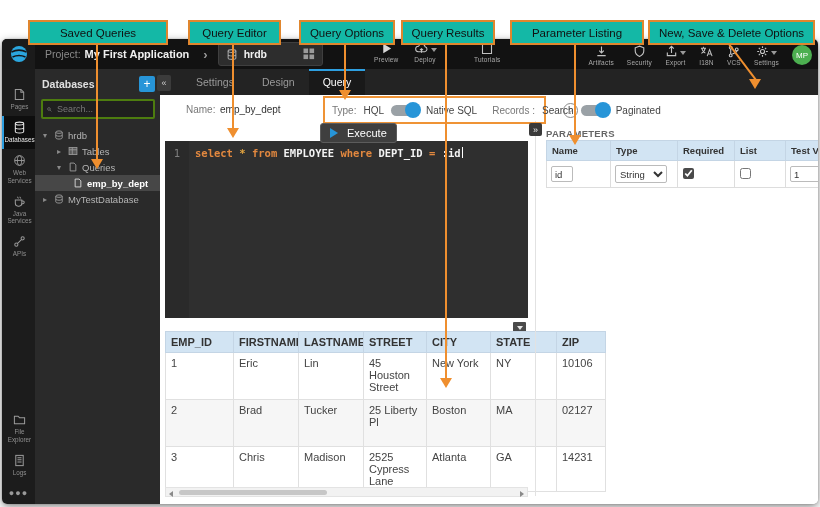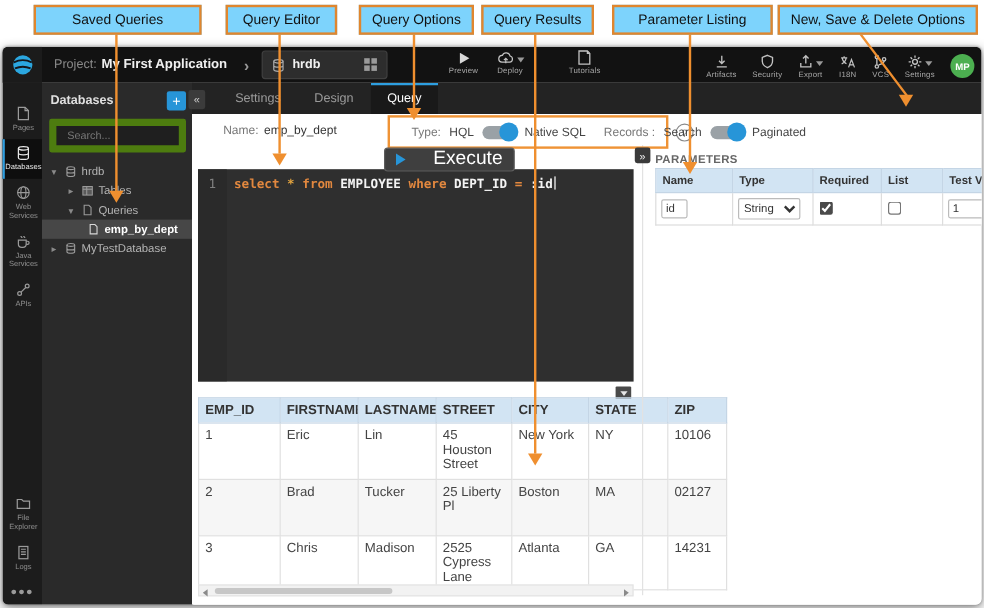--- a/index.html
+++ b/index.html
@@ -2,21 +2,21 @@
 <html><head>
 <meta charset="utf-8">
 <style>
   html,body{margin:0;padding:0;}
   body{width:820px;height:507px;position:relative;background:#fff;
        font-family:"Liberation Sans",sans-serif;overflow:hidden;
        -webkit-font-smoothing:antialiased;}
   svg{display:block}
 
   
-  .callout{position:absolute;top:4px;height:21px;background:#7dd3fc;border:2px solid #e0862e;
+  .callout{position:absolute;top:20px;height:21px;background:#14b8a6;border:2px solid #e0862e;
            color:#111;font-size:11.5px;display:flex;align-items:center;justify-content:center;
            z-index:60;white-space:nowrap;}
   .co1{left:28px;width:136px}
   .co2{left:188px;width:89px}
   .co3{left:299px;width:92px}
   .co4{left:401px;width:90px}
   .co5{left:510px;width:130px}
   .co6{left:648px;width:163px}
   .aline{position:absolute;width:2px;background:#ef8f2f;z-index:55}
   .al1{left:96px;top:27px;height:132px}
@@ -48,39 +48,39 @@
   .chip-grid{margin-left:30px}
   .tbgroup{position:absolute;top:2px;display:flex;align-items:flex-start;gap:15px;height:28px}
   .tbg1{left:372px}.tbg2{left:472px}
   .tbg3{right:6px;display:flex;align-items:center;gap:13px;top:2px}
   .tbi{display:flex;flex-direction:column;align-items:center;gap:1px;color:#a9a9a9;cursor:pointer}
   .tbi .lbl{font-size:6.5px;letter-spacing:.2px;white-space:nowrap}
   .icr{display:flex;align-items:flex-end;gap:2px;height:14px}
   .chev{width:0;height:0;border-left:3px solid transparent;border-right:3px solid transparent;
         border-top:4px solid #9a9a9a;margin-bottom:3px}
   .avatar{width:20px;height:20px;border-radius:50%;background:#4caf50;color:#fff;font-size:8px;
-          font-weight:bold;display:flex;align-items:center;justify-content:center}
+          font-weight:normal;display:flex;align-items:center;justify-content:center}
 
   
   .iconbar{position:absolute;left:0;top:30px;width:33px;bottom:0;background:#1c1c1c;
            display:flex;flex-direction:column;align-items:stretch;padding-top:14px;box-sizing:border-box}
   .ib{display:flex;flex-direction:column;align-items:center;gap:2px;padding:5px 0 6px 0;
       color:#8f8f8f;border-left:2px solid transparent;cursor:pointer}
   .ib .lbl{font-size:6.3px;text-align:center;line-height:1.15}
   .ib.active{background:#0e0e0e;border-left:2px solid #2e9fe0;color:#e8e8e8}
   .ib-spacer{flex:1}
   .dots{color:#9a9a9a;font-size:9px;text-align:center;padding:6px 0;letter-spacing:1px}
 
   
   .dbpanel{position:absolute;left:33px;top:30px;width:126px;bottom:0;background:#2a2a2a;box-sizing:border-box}
   .dbp-head{display:flex;align-items:center;justify-content:space-between;padding:7px 6px 5px 7px}
   .dbp-head b{color:#e0e0e0;font-size:10.5px;font-weight:bold}
   .addbtn{width:16px;height:16px;background:#2795d8;color:#fff;border-radius:2px;font-size:12px;
           display:flex;align-items:center;justify-content:center;cursor:pointer}
-  .searchbox{margin:2px 6px 8px 6px;height:16px;background:#1f1f1f;border:6px solid #4d7c0f;
+  .searchbox{margin:2px 6px 8px 6px;height:16px;background:#1f1f1f;border:2px solid #4d7c0f;
              border-radius:2px;display:flex;align-items:center;padding:0 4px;gap:3px}
   .searchbox input{background:transparent;border:none;outline:none;color:#aaa;font-size:9px;width:90px;
                    font-family:"Liberation Sans",sans-serif}
   .searchbox input::placeholder{color:#777}
   .trow{height:16px;display:flex;align-items:center;gap:4px;color:#b5b5b5;font-size:9.5px;
         cursor:pointer;white-space:nowrap}
   .lvl0{padding-left:8px}.lvl1{padding-left:22px}.lvl2{padding-left:38px}
   .trow .tcaret{color:#8a8a8a;font-size:8px;width:7px}
   .trow.selected{background:#474747;color:#fff;font-weight:bold}
   .dbtools{position:absolute;left:0;right:0;bottom:0;height:26px;border-top:1px solid #3c3c3c;
@@ -98,34 +98,34 @@
   .newbox{position:absolute;right:4px;top:2px;height:20px;border:2px solid #ef9335;
           display:flex;align-items:center;padding:0 8px;gap:12px;z-index:5}
   .newbox .newlbl{color:#f2f2f2;font-size:10.5px;cursor:pointer}
 
   
   .main{position:absolute;left:158px;top:56px;right:0;bottom:0;background:#fff}
   .optrow{position:absolute;left:0;top:0;right:0;height:30px;font-size:10px;color:#555}
   .name-label{position:absolute;left:26px;top:9px;color:#777}
   .name-value{position:absolute;left:60px;top:9px;color:#333}
   .optbox{position:absolute;left:163px;top:1px;height:24px;border:2px solid #ef9335;
-          display:flex;align-items:center;padding:0 0 0 18px;gap:7px;white-space:nowrap;
+          display:flex;align-items:center;padding:0 0 0 7px;gap:7px;white-space:nowrap;
           width:212px;overflow:visible;z-index:4;background:transparent}
   .optbox .ol{color:#777}
   .optbox .ov{color:#444}
   .switch{width:28px;height:11px;background:#9aa1a6;border-radius:6px;position:relative;
           flex:none;cursor:pointer}
   .switch::after{content:'';position:absolute;right:-2px;top:-2.5px;width:16px;height:16px;
                  background:#2795d8;border-radius:50%}
   .help{position:absolute;left:403px;top:8px;width:13px;height:13px;border:1px solid #8a8a8a;
         border-radius:50%;color:#8a8a8a;font-size:9px;display:flex;align-items:center;
         justify-content:center;cursor:pointer}
 
   .exec{position:absolute;left:160px;top:28px;height:18px;background:#3f3f3f;border:1px solid #5c5c5c;
-        border-radius:3px;color:#fff;font-size:16px;display:flex;align-items:center;gap:23px;
+        border-radius:3px;color:#fff;font-size:11px;display:flex;align-items:center;gap:9px;
         padding:0 9px;cursor:pointer;z-index:6}
   .exec .play{width:0;height:0;border-top:5px solid transparent;border-bottom:5px solid transparent;
               border-left:8px solid #2795d8}
 
   .editor{position:absolute;left:5px;top:46px;width:363px;height:177px;background:#2f2f2f;
           font-family:"DejaVu Sans Mono",monospace;font-size:10.5px;overflow:hidden;cursor:text}
   .gutter{position:absolute;left:0;top:0;width:24px;height:100%;background:#2a2a2a}
   .codeline{position:absolute;left:0;top:6px;display:flex;align-items:center}
   .lineno{width:24px;text-align:center;color:#808080;flex:none}
   .code{margin-left:6px;white-space:pre}

